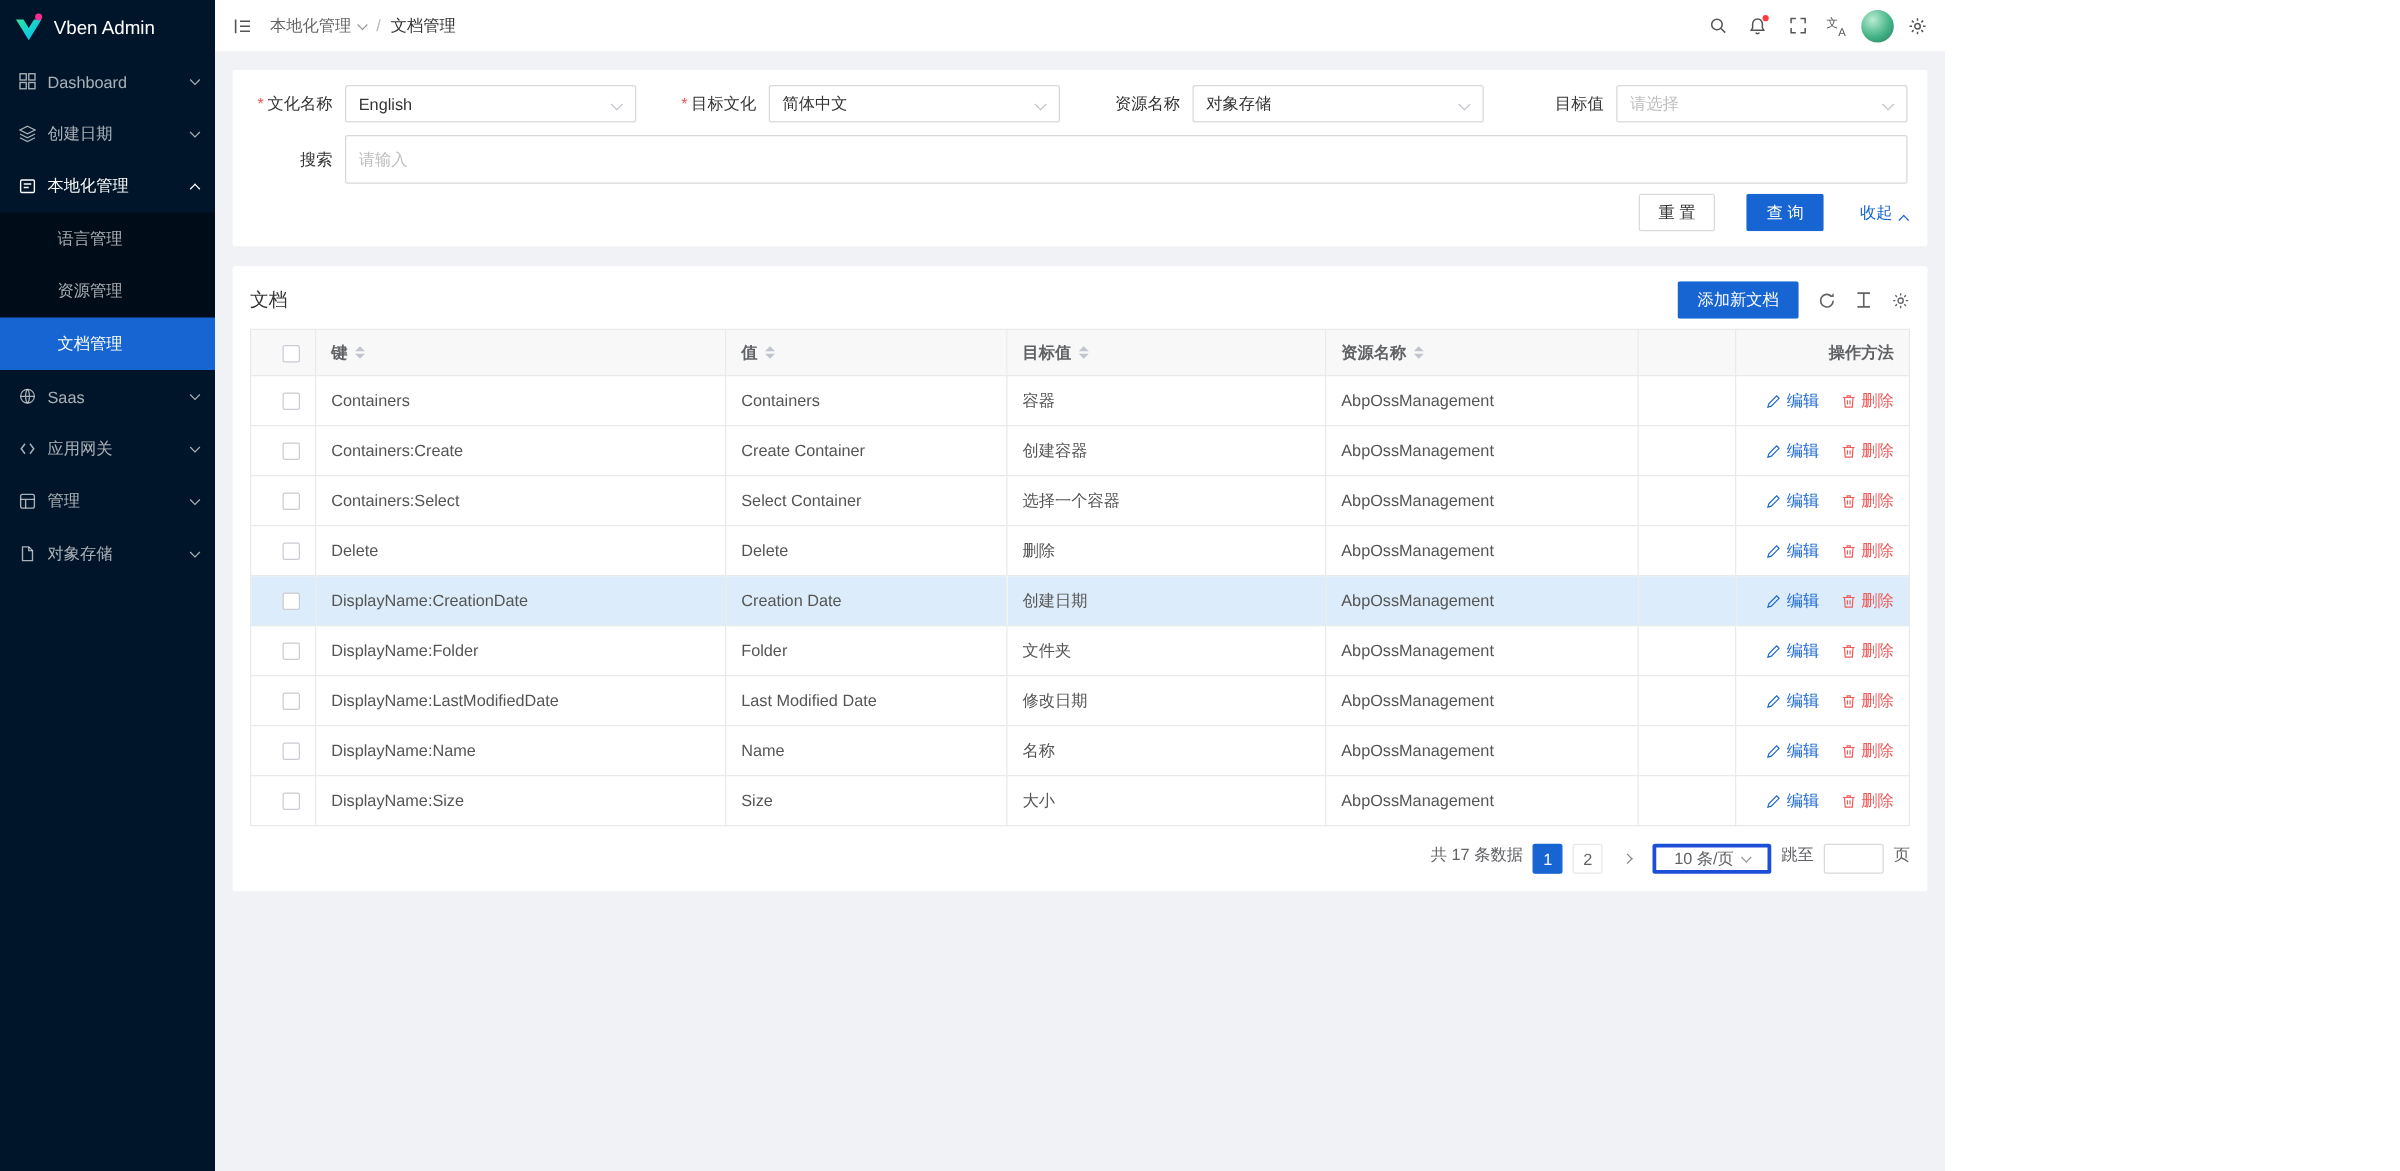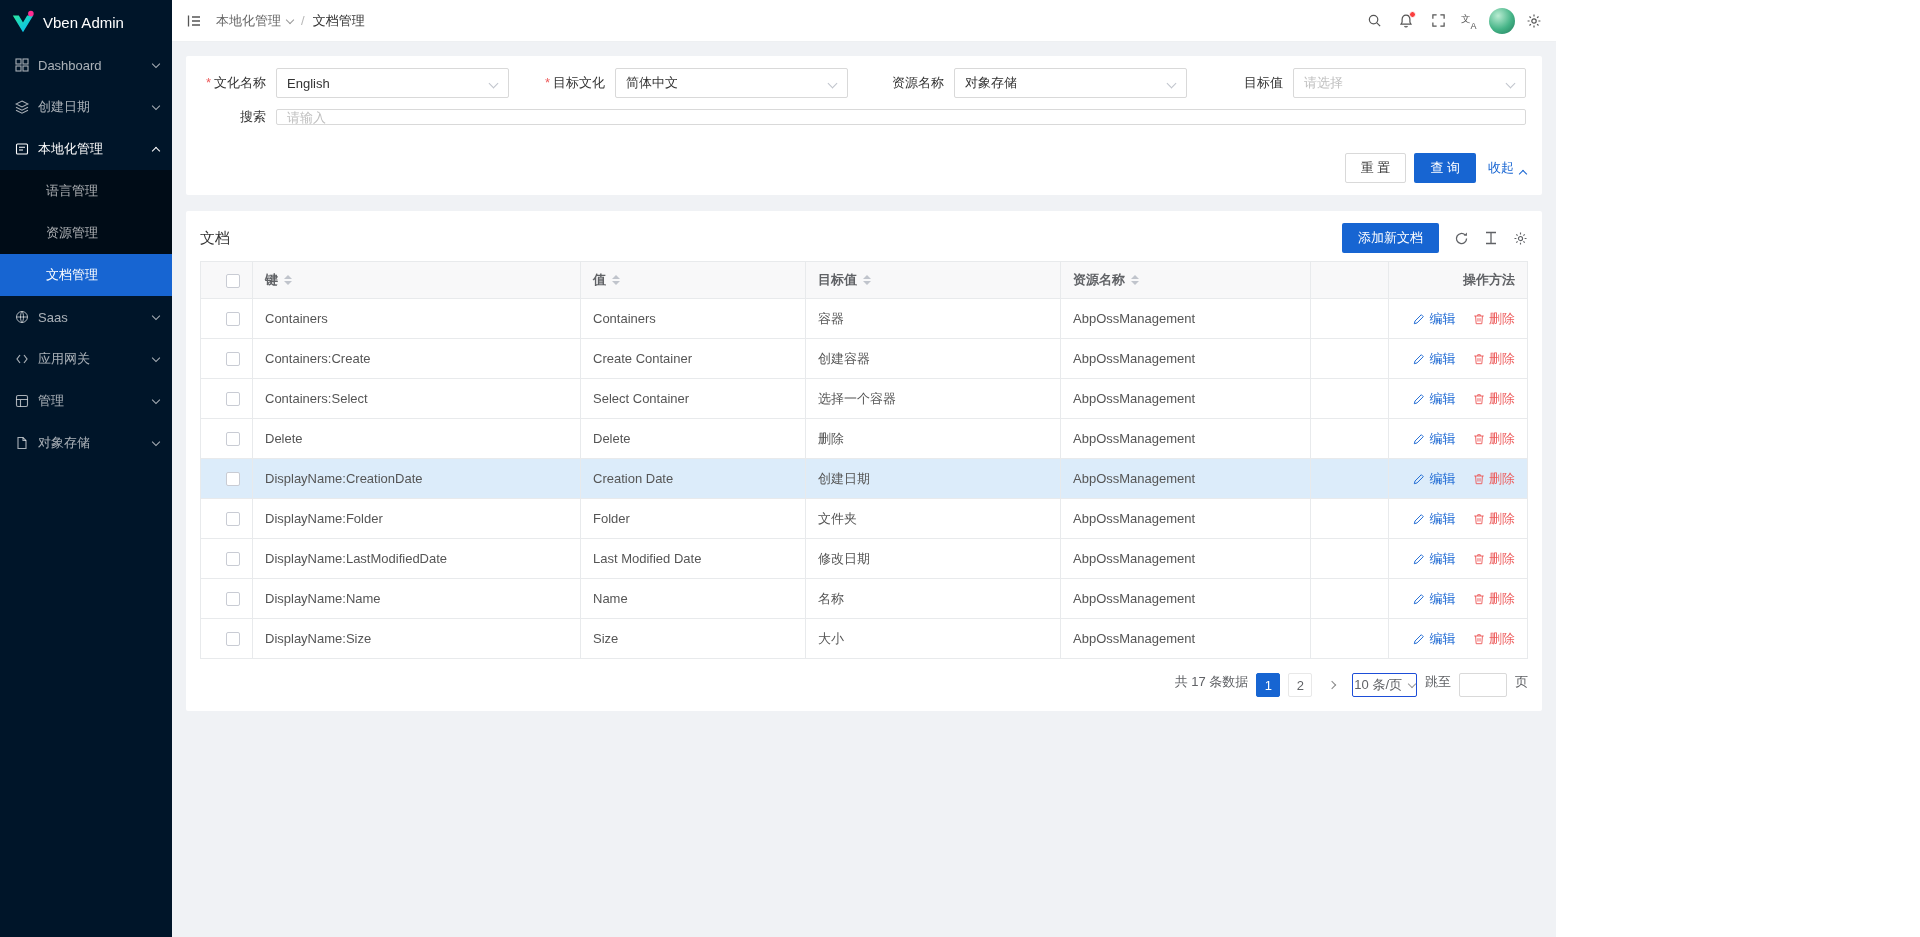--- a/index.html
+++ b/index.html
@@ -44,23 +44,23 @@
   
   .filter-card{padding:12px 16px 12px 0}
   .form-grid{display:grid;grid-template-columns:repeat(4,1fr);column-gap:16px;row-gap:10px}
   .field{display:flex;align-items:center;min-width:0}
   .field.wide{grid-column:1/5}
   .field-label{width:90px;min-width:90px;text-align:right;padding-right:10px;color:#333;white-space:nowrap}
   .field-label.required::before{content:"*";color:#ed5b5b;margin-right:3px}
   .sel{flex:1;height:30px;border:1px solid #d9d9d9;border-radius:2px;background:#fff;display:flex;align-items:center;padding:0 26px 0 10px;position:relative;color:#333;cursor:pointer;min-width:0}
   .sel-caret{position:absolute;right:11px;top:11px;width:7px;height:7px;border-right:1.3px solid #c0c4cc;border-bottom:1.3px solid #c0c4cc;transform:rotate(45deg)}
   .placeholder{color:#bfbfbf}
-  .text-input{flex:1;height:16px;border:1px solid #d9d9d9;border-radius:2px;padding:0 10px;font-size:13px;color:#333;outline:none;font-family:inherit;min-width:0}
+  .text-input{flex:1;height:39px;border:1px solid #d9d9d9;border-radius:2px;padding:0 10px;font-size:13px;color:#333;outline:none;font-family:inherit;min-width:0}
   .text-input::placeholder{color:#bfbfbf}
-  .form-actions{display:flex;justify-content:flex-end;align-items:center;gap:8px;margin-top:27px}
+  .form-actions{display:flex;justify-content:flex-end;align-items:center;gap:25px;margin-top:8px}
   .btn{height:30px;padding:0 15px;border-radius:2px;font-size:13px;display:inline-flex;align-items:center;justify-content:center;cursor:pointer;border:1px solid transparent;white-space:nowrap;font-family:inherit}
   .btn-default{background:#fff;border-color:#d9d9d9;color:#333}
   .btn-primary{background:#1765d2;color:#fff}
   .collapse-link{color:#1765d2;display:inline-flex;align-items:flex-end;gap:6px;cursor:pointer;margin-left:4px}
   .collapse-link .chev{border-color:#1765d2}
 
   
   .table-card{margin-top:16px;padding:8px 14px 14px}
   .panel-bar{height:38px;display:flex;align-items:center}
   .panel-title{font-size:15px;color:#333}
@@ -79,21 +79,21 @@
   .checkbox{width:14px;height:14px;border:1px solid #c9ccd4;border-radius:2px;background:#fff;display:inline-block;vertical-align:middle;cursor:pointer}
   .act{display:inline-flex;align-items:center;gap:4px;cursor:pointer}
   .act.edit{color:#1765d2}
   .act.del{color:#ed5b5b;margin-left:14px}
 
   
   .pager{display:flex;justify-content:flex-end;gap:8px;margin-top:14px;color:#606266}
   .pg{min-width:24px;height:24px;border:1px solid #e8e8e8;background:#fff;border-radius:2px;display:inline-flex;align-items:center;justify-content:center;color:#606266;cursor:pointer;font-family:inherit;font-size:13px}
   .pg.active{background:#1765d2;border-color:#1765d2;color:#fff}
   .pg.next{border:none;background:transparent;color:#888}
-  .size-select{height:24px;border:1px solid #1d4ed8;border-radius:2px;display:inline-flex;align-items:center;gap:7px;padding:0 1px;cursor:pointer;background:#fff}
+  .size-select{height:24px;border:3px solid #1d4ed8;border-radius:2px;display:inline-flex;align-items:center;gap:7px;padding:0 14px;cursor:pointer;background:#fff}
   .size-select .chev{border-color:#999;margin-top:-2px}
   .jump-input{width:48px;height:24px;border:1px solid #d9d9d9;border-radius:2px;outline:none;padding:0 6px;font-size:13px;font-family:inherit}
   svg{display:block}
 </style>
 </head>
 <body>
 
 <div class="app">
 
   <aside class="sidebar">

